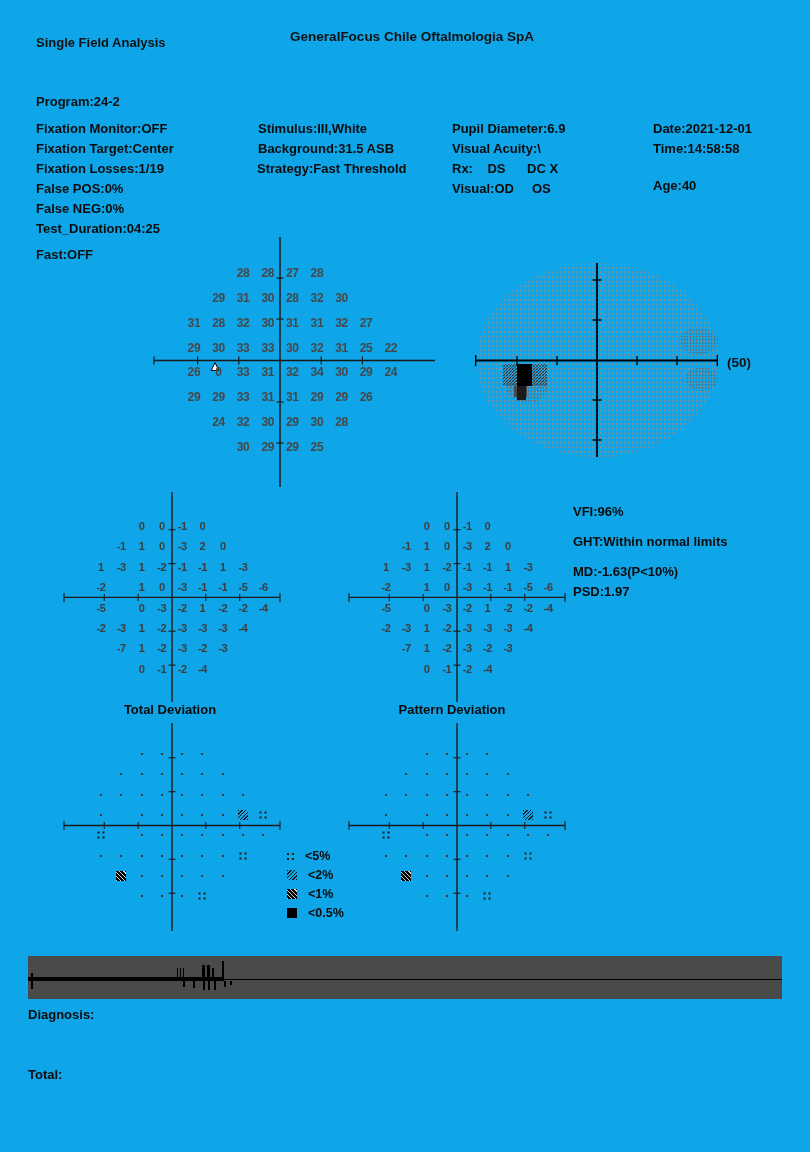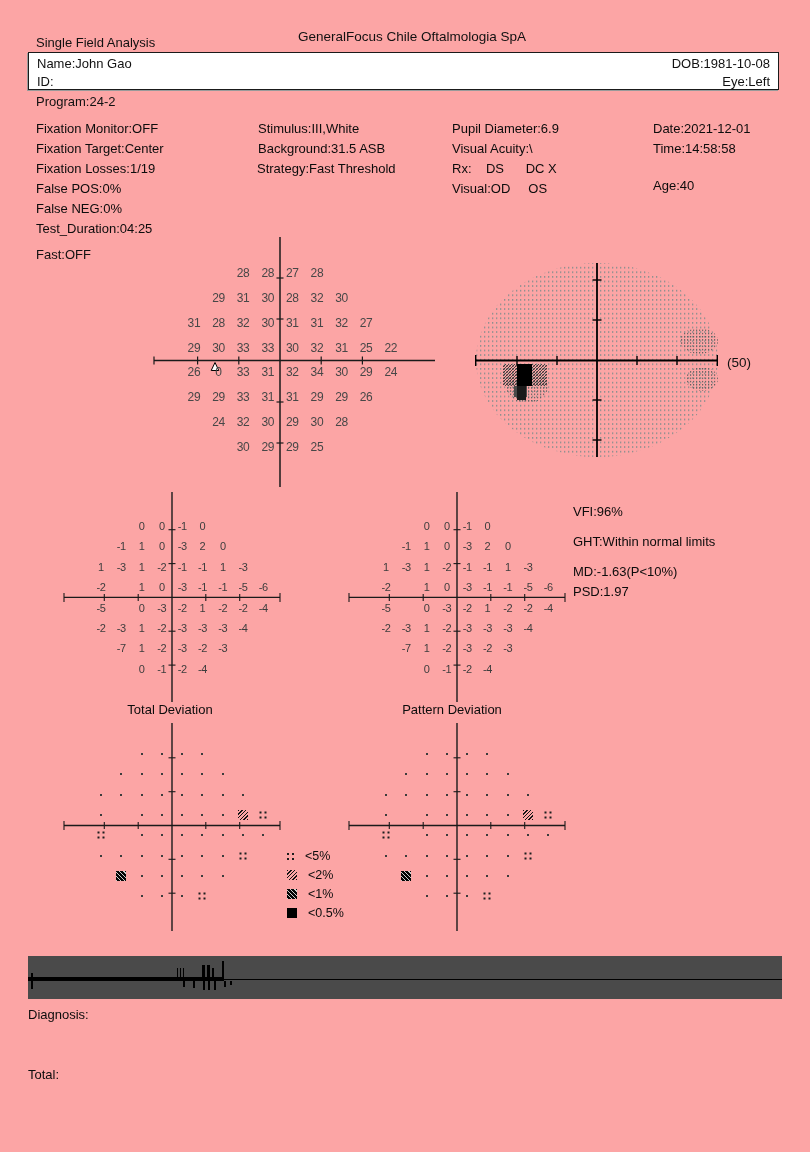--- a/index.html
+++ b/index.html
@@ -1,17 +1,17 @@
 <!DOCTYPE html>
 <html><head>
 <meta charset="utf-8">
 <style>
   html,body{margin:0;padding:0;background:#fff;}
-  .page{position:relative;width:810px;height:1152px;background:#fca5a5;overflow:hidden;
-        font-family:"Liberation Sans",sans-serif;color:#111;}
+  .page{position:relative;width:810px;height:1152px;background:#0ea5e9;overflow:hidden;
+        font-family:"Liberation Sans",sans-serif;color:#111;font-weight:bold;}
   .abs{position:absolute;}
   .t13{font-size:13px;line-height:15px;white-space:pre;}
   .t14{font-size:13.5px;line-height:16px;white-space:pre;}
   .pline{position:absolute;font-size:13px;line-height:15px;white-space:pre;color:#0c0c0c;}
   .stat{position:absolute;font-size:13px;white-space:pre;color:#0c0c0c;}
   .patient-box{position:absolute;left:28px;top:52px;width:751px;height:38px;
                border:1.5px solid #1a1a1a;box-shadow:-1px 1px 0 #9a9a9a;background:#fff;box-sizing:border-box;}
   .pb-row{display:flex;justify-content:space-between;padding:1.5px 8px 0 8px;font-size:13px;line-height:17px;}
   .num{position:absolute;transform:translate(-50%,-50%);font-size:12px;color:#474747;
        letter-spacing:-0.4px;white-space:nowrap;}
@@ -147,30 +147,20 @@
       <line x1="524.7" y1="822" x2="524.7" y2="829" stroke="#1a1a1a" stroke-width="1.1"></line>
       <line x1="453.5" y1="757.8" x2="460.5" y2="757.8" stroke="#1a1a1a" stroke-width="1.1"></line>
       <line x1="453.5" y1="893.2" x2="460.5" y2="893.2" stroke="#1a1a1a" stroke-width="1.1"></line>
       <line x1="349" y1="821" x2="349" y2="830" stroke="#1a1a1a" stroke-width="1.1"></line>
       <line x1="565" y1="821" x2="565" y2="830" stroke="#1a1a1a" stroke-width="1.1"></line>
     </svg>
 
   <div class="abs t13" style="left:36px;top:35px">Single Field Analysis</div>
   <div class="abs t14" style="left:412px;top:29px;transform:translateX(-50%)">GeneralFocus Chile Oftalmologia SpA</div>
 
-  <div class="patient-box">
-    <div class="pb-row">
-      <span>Name:John Gao</span>
-      <span>DOB:1981-10-08</span>
-    </div>
-    <div class="pb-row">
-      <span>ID:</span>
-      <span>Eye:Left</span>
-    </div>
-  </div>
 
   <div class="abs t13" style="left:36px;top:94px">Program:24-2</div>
   <div class="abs t13" style="left:36px;top:247px">Fast:OFF</div>
 
   <div id="params">
       <div class="pline" style="left: 36px; top: 121px;">Fixation Monitor:OFF</div>
       <div class="pline" style="left: 36px; top: 141px;">Fixation Target:Center</div>
       <div class="pline" style="left: 36px; top: 161px;">Fixation Losses:1/19</div>
       <div class="pline" style="left: 36px; top: 181px;">False POS:0%</div>
       <div class="pline" style="left: 36px; top: 201px;">False NEG:0%</div>

